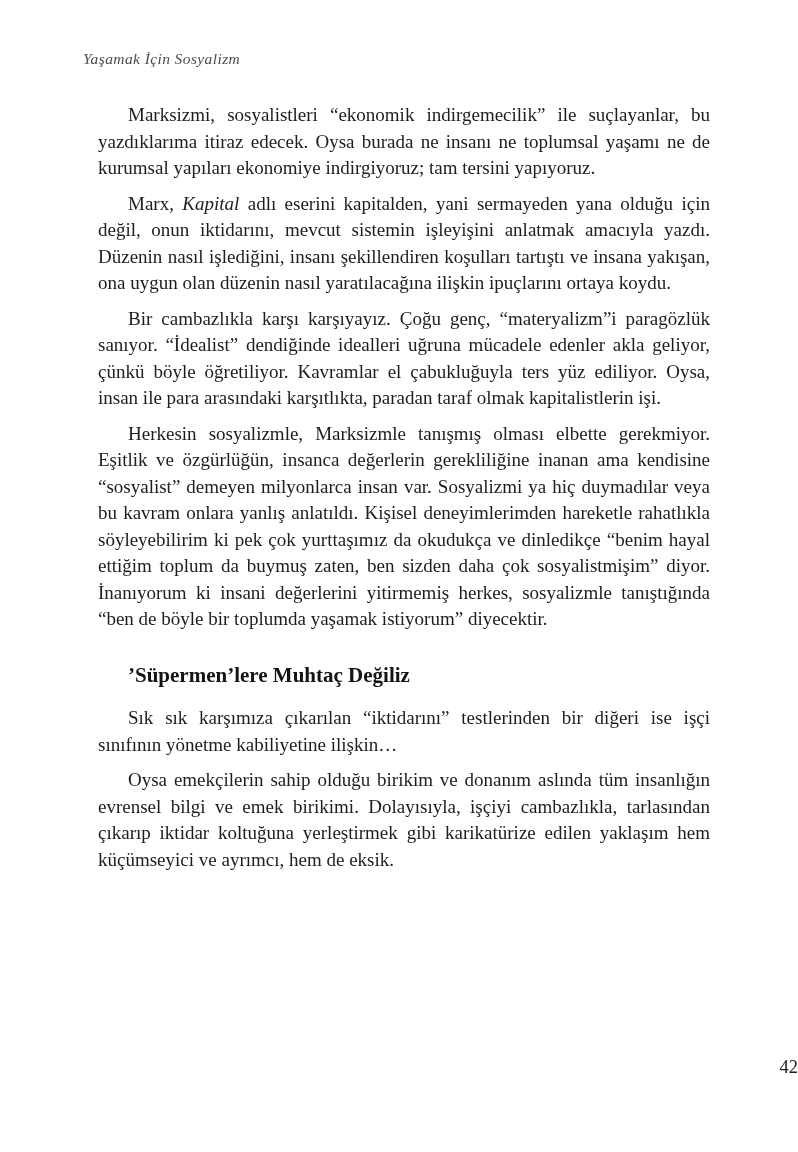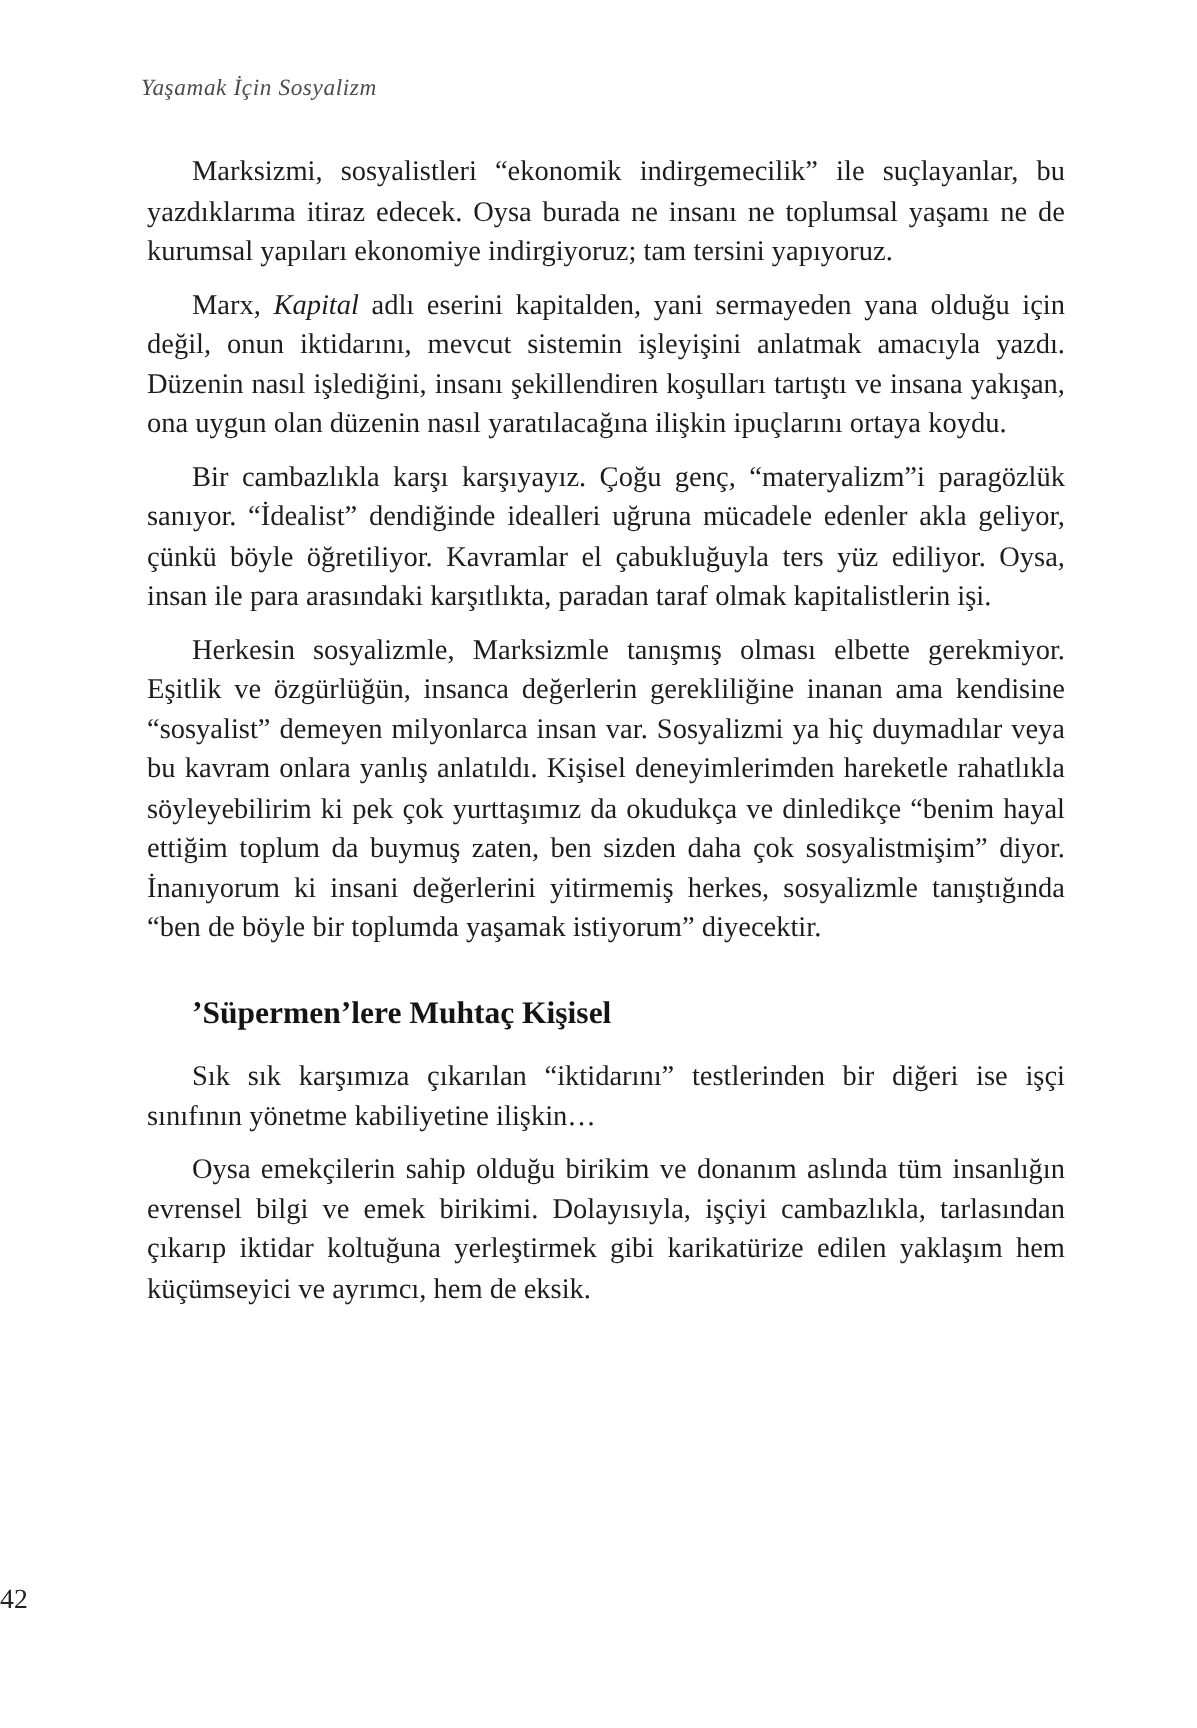--- a/index.html
+++ b/index.html
@@ -12,21 +12,21 @@
     width: 798px;
     height: 1152px;
     background: #ffffff;
     font-family: "Liberation Serif", "DejaVu Serif", serif;
     color: #1d1d1d;
     overflow: hidden;
   }
   .running-header {
     position: absolute;
     top: 50px;
-    left: 94px;
+    left: 83px;
     font-style: italic;
     font-size: 15.5px;
     letter-spacing: 0.4px;
     color: #4c4c4c;
   }
   .body-text {
     position: absolute;
     top: 102px;
     left: 98px;
     width: 612px;
@@ -47,21 +47,21 @@
     margin: 29px 0 17px 0;
     padding-left: 30px;
     text-align: left;
     color: #141414;
   }
   .page-number {
     position: absolute;
     bottom: 74px;
     left: 0;
     width: 100%;
-    text-align: left;
+    text-align: right;
     font-size: 18.5px;
     color: #222222;
   }
 </style>
 </head>
 <body>
 
 <div class="page">
 
   <div class="running-header">Yaşamak İçin Sosyalizm</div>
@@ -69,21 +69,21 @@
   <main class="body-text">
 
     <p>Marksizmi, sosyalistleri “ekonomik indirgemecilik” ile suçlayanlar, bu yazdıklarıma itiraz edecek. Oysa burada ne insanı ne toplumsal yaşamı ne de kurumsal yapıları ekonomiye indirgiyoruz; tam tersini yapıyoruz.</p>
 
     <p><span>Marx, </span><em>Kapital</em><span> adlı eserini kapitalden, yani sermayeden yana olduğu için değil, onun iktidarını, mevcut sistemin işleyişini anlatmak amacıyla yazdı. Düzenin nasıl işlediğini, insanı şekillendiren koşulları tartıştı ve insana yakışan, ona uygun olan düzenin nasıl yaratılacağına ilişkin ipuçlarını ortaya koydu.</span></p>
 
     <p>Bir cambazlıkla karşı karşıyayız. Çoğu genç, “materyalizm”i paragözlük sanıyor. “İdealist” dendiğinde idealleri uğruna mücadele edenler akla geliyor, çünkü böyle öğretiliyor. Kavramlar el çabukluğuyla ters yüz ediliyor. Oysa, insan ile para arasındaki karşıtlıkta, paradan taraf olmak kapitalistlerin işi.</p>
 
     <p>Herkesin sosyalizmle, Marksizmle tanışmış olması elbette gerekmiyor. Eşitlik ve özgürlüğün, insanca değerlerin gerekliliğine inanan ama kendisine “sosyalist” demeyen milyonlarca insan var. Sosyalizmi ya hiç duymadılar veya bu kavram onlara yanlış anlatıldı. Kişisel deneyimlerimden hareketle rahatlıkla söyleyebilirim ki pek çok yurttaşımız da okudukça ve dinledikçe “benim hayal ettiğim toplum da buymuş zaten, ben sizden daha çok sosyalistmişim” diyor. İnanıyorum ki insani değerlerini yitirmemiş herkes, sosyalizmle tanıştığında “ben de böyle bir toplumda yaşamak istiyorum” diyecektir.</p>
 
-    <h2 class="section-heading">’Süpermen’lere Muhtaç Kişisel</h2>
+    <h2 class="section-heading">’Süpermen’lere Muhtaç Değiliz</h2>
 
     <p>Sık sık karşımıza çıkarılan “iktidarını” testlerinden bir diğeri ise işçi sınıfının yönetme kabiliyetine ilişkin…</p>
 
 
     <p>Oysa emekçilerin sahip olduğu birikim ve donanım aslında tüm insanlığın evrensel bilgi ve emek birikimi. Dolayısıyla, işçiyi cambazlıkla, tarlasından çıkarıp iktidar koltuğuna yerleştirmek gibi karikatürize edilen yaklaşım hem küçümseyici ve ayrımcı, hem de eksik.</p>
 
   </main>
 
   <div class="page-number">42</div>
 

